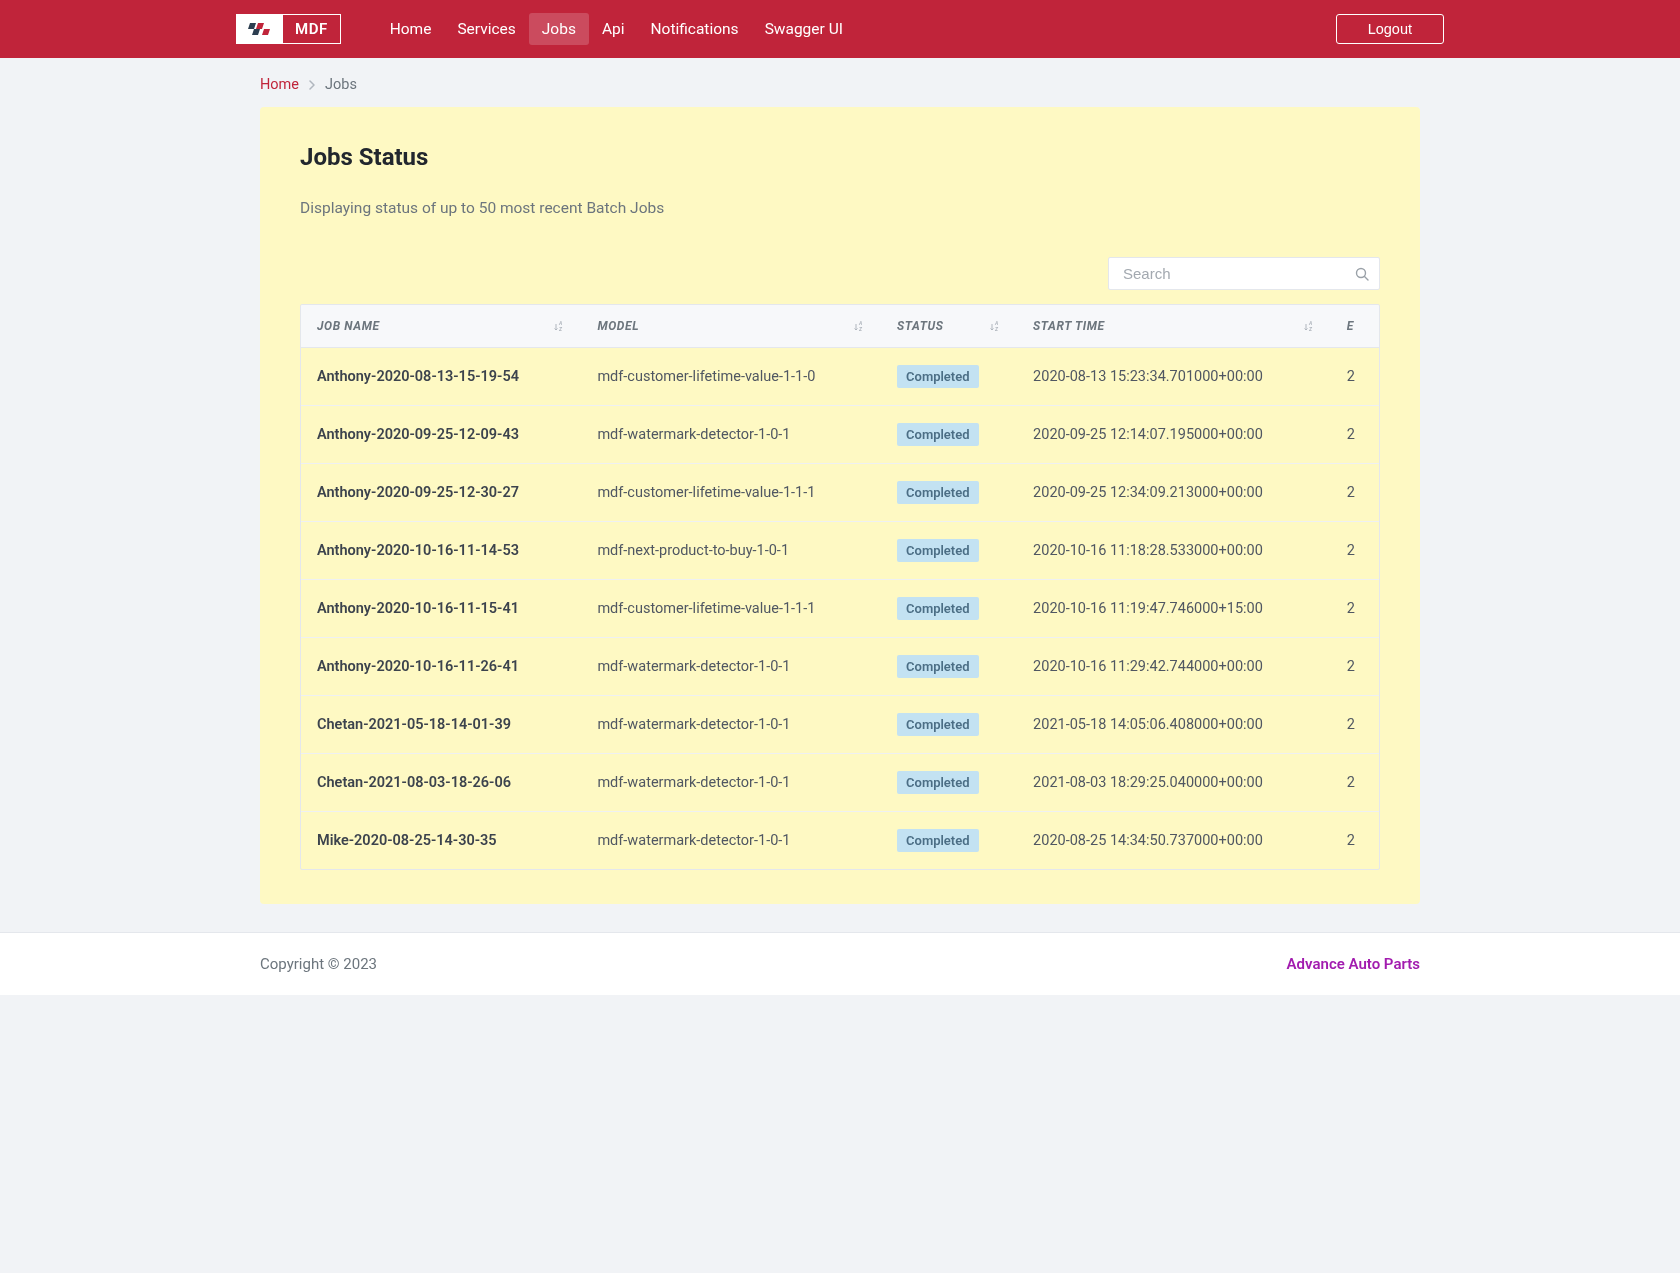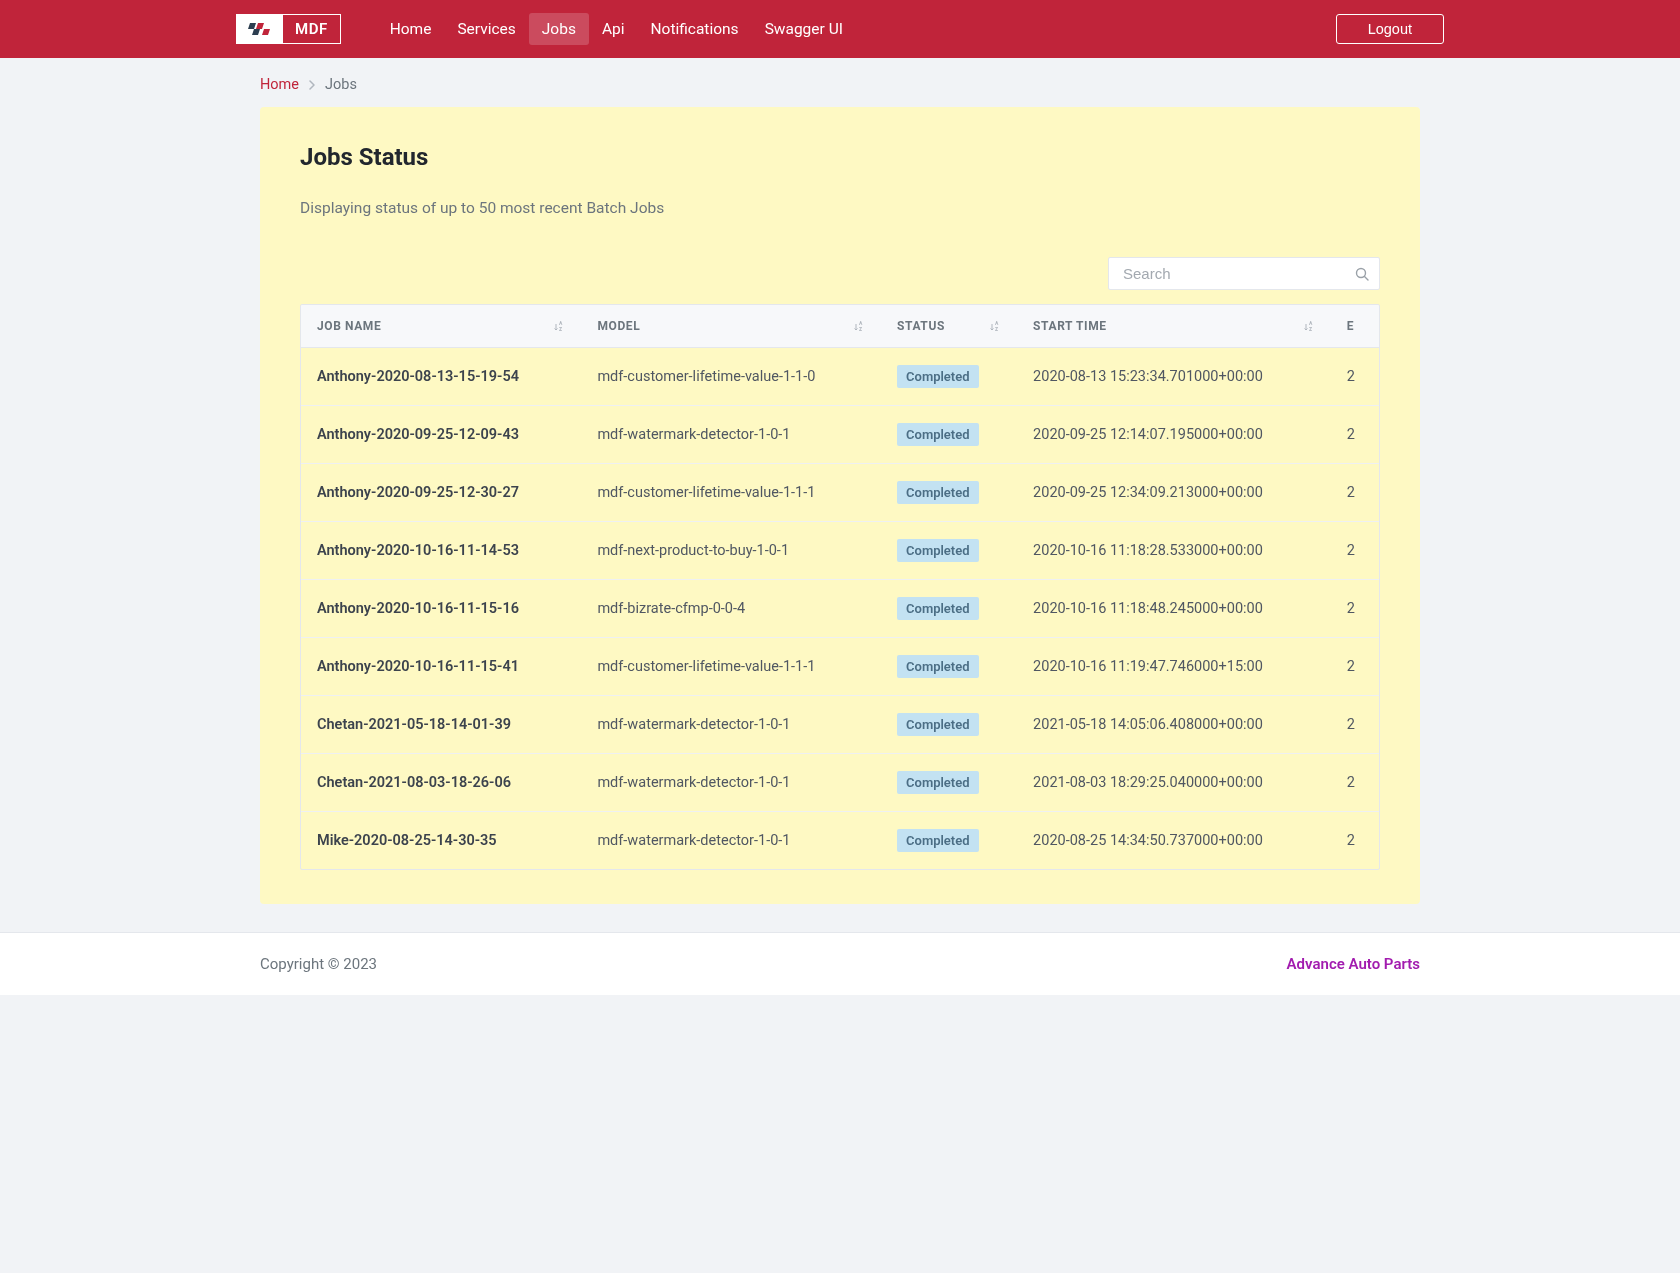--- a/index.html
+++ b/index.html
@@ -181,20 +181,21 @@
       color: #6c757d;
       text-transform: uppercase;
       border-bottom: 1px solid #e4e7ec;
       white-space: nowrap;
     }
     .th-content {
       display: flex;
       align-items: center;
       justify-content: space-between;
       gap: 18px;
+      font-style: italic;
     }
     .sort-icon {
       color: #b0b6be;
       display: flex;
       align-items: center;
     }
     tbody td {
       padding: 17px 16px;
       font-size: 14.5px;
       color: #505762;
@@ -375,31 +376,31 @@
               <td>2</td>
             </tr>
             <tr>
               <td class="job-name">Anthony-2020-10-16-11-14-53</td>
               <td>mdf-next-product-to-buy-1-0-1</td>
               <td><span class="status-badge">Completed</span></td>
               <td>2020-10-16 11:18:28.533000+00:00</td>
               <td>2</td>
             </tr>
             <tr>
-              <td class="job-name">Anthony-2020-10-16-11-15-16</td>
-              <td>mdf-bizrate-cfmp-0-0-4</td>
-              <td><span class="status-badge">Completed</span></td>
-              <td>2020-10-16 11:18:48.245000+00:00</td>
-              <td>2</td>
-            </tr>
-            <tr>
               <td class="job-name">Anthony-2020-10-16-11-15-41</td>
               <td>mdf-customer-lifetime-value-1-1-1</td>
               <td><span class="status-badge">Completed</span></td>
               <td>2020-10-16 11:19:47.746000+15:00</td>
+              <td>2</td>
+            </tr>
+            <tr>
+              <td class="job-name">Anthony-2020-10-16-11-26-41</td>
+              <td>mdf-watermark-detector-1-0-1</td>
+              <td><span class="status-badge">Completed</span></td>
+              <td>2020-10-16 11:29:42.744000+00:00</td>
               <td>2</td>
             </tr>
             <tr>
               <td class="job-name">Chetan-2021-05-18-14-01-39</td>
               <td>mdf-watermark-detector-1-0-1</td>
               <td><span class="status-badge">Completed</span></td>
               <td>2021-05-18 14:05:06.408000+00:00</td>
               <td>2</td>
             </tr>
             <tr>

